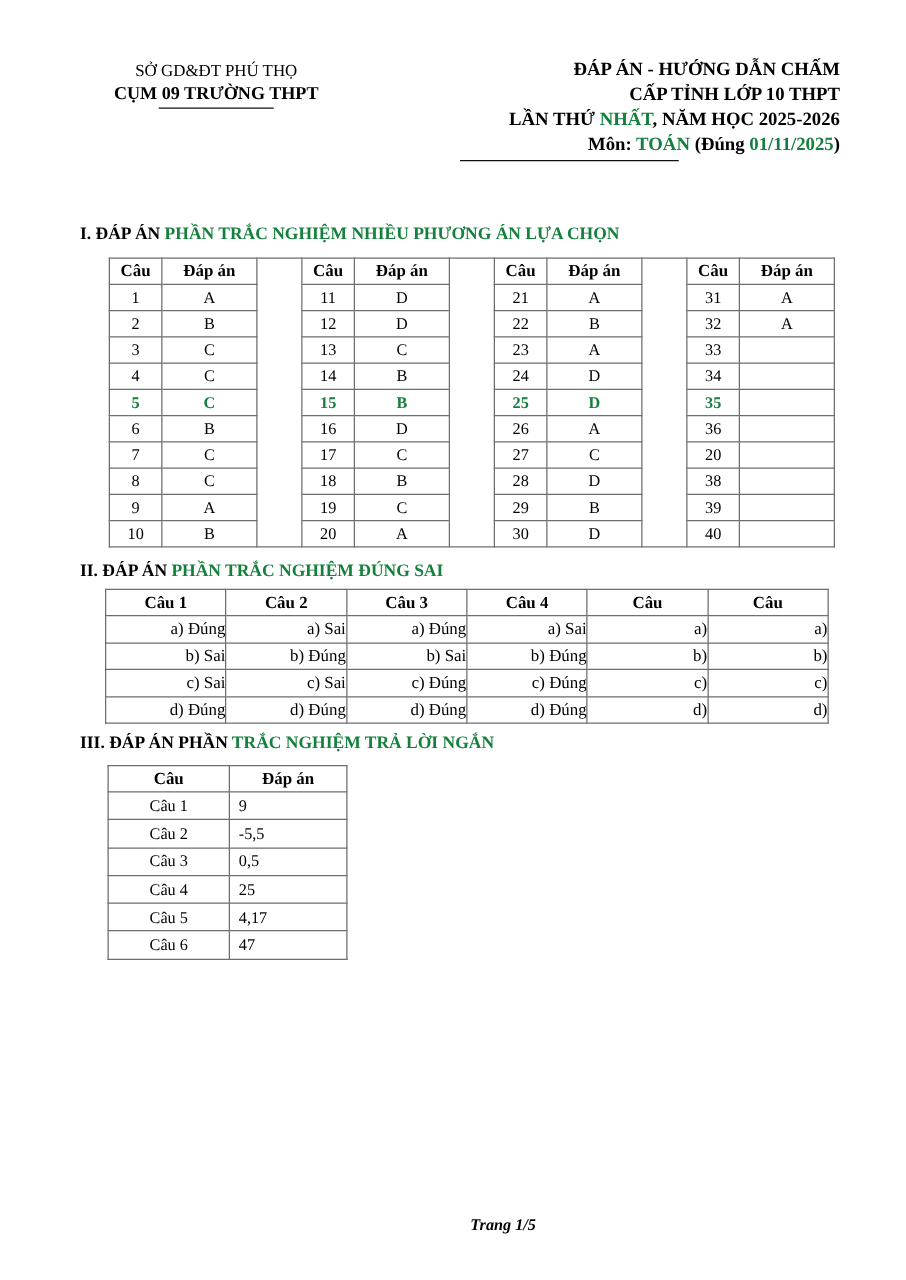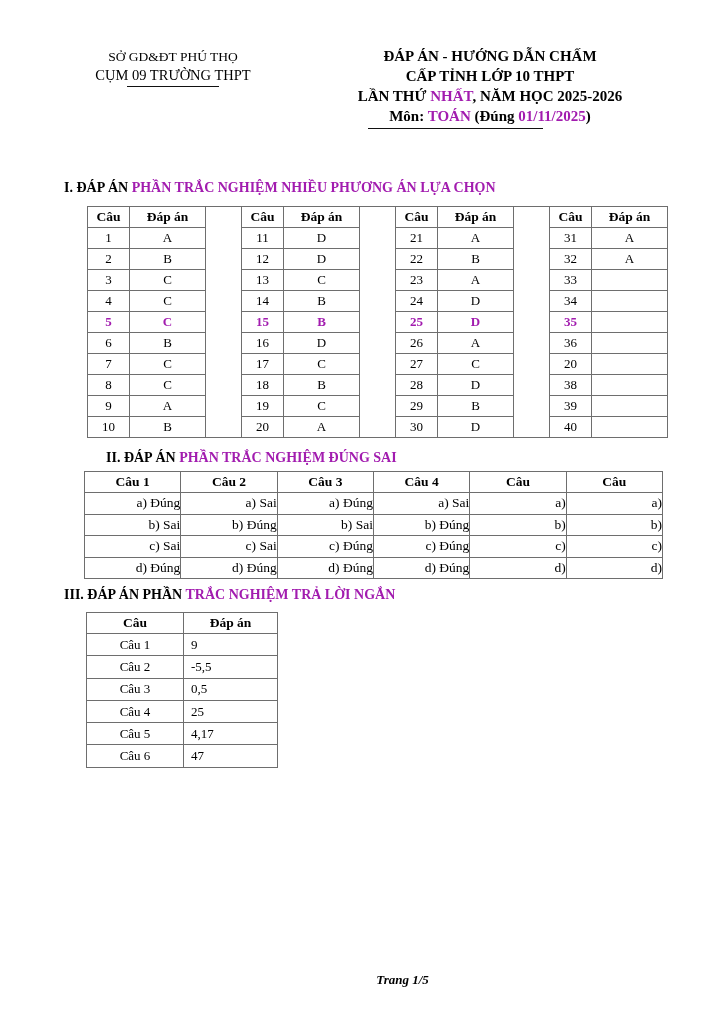--- a/index.html
+++ b/index.html
@@ -2,29 +2,29 @@
 <html><head>
 <meta charset="utf-8">
 <style>
   html,body{margin:0;padding:0;}
   body{
     width:725px;height:1024px;background:#ffffff;
     font-family:"Liberation Serif", serif;color:#000;
     position:relative;overflow:hidden;
   }
   .abs{position:absolute;}
-  .red{color:#a21caf;font-weight:bold;}
+  .red{color:#15803d;font-weight:bold;}
 
   
   .org-block{left:75px;top:48px;width:196px;text-align:center;line-height:18px;}
   .org-line1{font-size:13.5px;}
-  .org-line2{font-size:14.5px;font-weight:normal;}
+  .org-line2{font-size:14.5px;font-weight:bold;}
   .org-underline{width:92px;margin:1px auto 0;border-bottom:1.6px solid #111;height:1px;}
 
-  .title-block{left:308px;top:46px;width:364px;text-align:center;
+  .title-block{left:308px;top:46px;width:364px;text-align:right;
     font-weight:bold;font-size:15px;line-height:20px;}
   .title-underline{width:175px;margin-left:60px;border-bottom:1.6px solid #111;height:1px;margin-top:1px;}
 
   
   .sec{font-size:14px;font-weight:bold;white-space:pre;}
 
   
   table{border-collapse:collapse;table-layout:fixed;background:#fff;}
   th,td{border:1px solid #6e6e6e;padding:0;font-size:13px;height:20px;
     text-align:center;vertical-align:middle;overflow:hidden;}
@@ -189,21 +189,21 @@
         <td>20</td>
         <td>A</td>
         <td>30</td>
         <td>D</td>
         <td>40</td>
         <td></td>
       </tr>
     </tbody>
 </table>
 
-<div class="abs sec" style="left:64px;top:450px;margin-left:42px;"><span>II. ĐÁP ÁN </span><span class="red">PHẦN TRẮC NGHIỆM ĐÚNG SAI</span></div>
+<div class="abs sec" style="left:64px;top:450px;"><span>II. ĐÁP ÁN </span><span class="red">PHẦN TRẮC NGHIỆM ĐÚNG SAI</span></div>
 
 <table class="abs tft">
   <colgroup>
       <col>
       <col>
       <col>
       <col>
       <col>
       <col>
     </colgroup>

